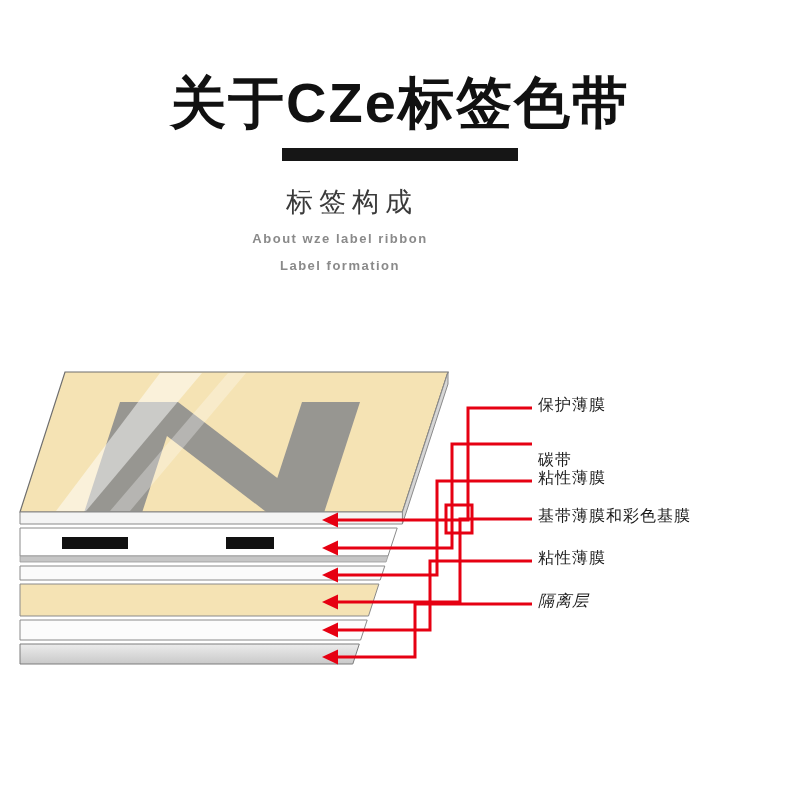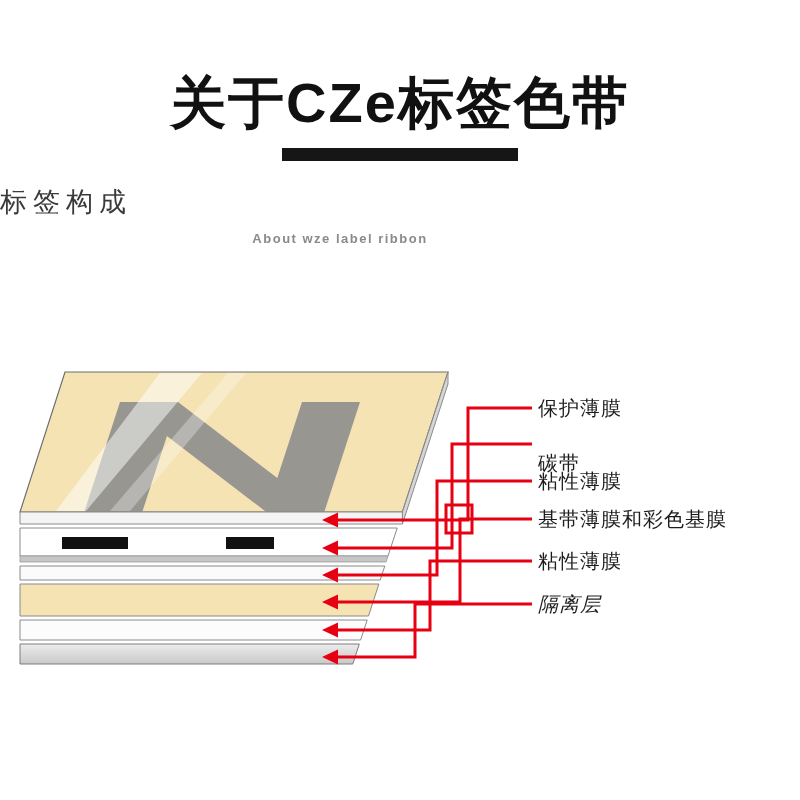--- a/index.html
+++ b/index.html
@@ -17,38 +17,38 @@
     text-align: center;
     font-size: 56px; font-weight: 600; color: #111111;
     letter-spacing: 2px;
   }
   .title-bar {
     position: absolute; top: 148px; left: 50%; transform: translateX(-50%);
     width: 236px; height: 13px; background: #161616;
   }
   .subtitle {
     position: absolute; top: 184px; left: 0; width: 704px;
-    text-align: left;
+    text-align: center;
     font-size: 27px; font-weight: 500; color: #3a3a3a;
     letter-spacing: 6px;
   }
   .subtitle-en1, .subtitle-en2 {
     position: absolute; left: 0; width: 680px; text-align: center;
     font-size: 13px; font-weight: 700; color: #8a8a8a;
     letter-spacing: 1.5px;
   }
   .subtitle-en1 { top: 231px; }
   .subtitle-en2 { top: 258px; }
 
   .diagram-svg { position: absolute; left: 0; top: 0; width: 800px; height: 800px; }
 
   .labels { position: absolute; inset: 0; }
   .layer-label {
     position: absolute; left: 538px;
-    font-size: 20px; font-weight: 500; color: #1c1c1c;
+    font-size: 16px; font-weight: 500; color: #1c1c1c;
     white-space: nowrap; letter-spacing: 1px;
   }
   .layer-label:nth-child(1) { top: 395px; }
   .layer-label:nth-child(2) { top: 450px; }
   .layer-label:nth-child(3) { top: 468px; }
   .layer-label:nth-child(4) { top: 506px; }
   .layer-label:nth-child(5) { top: 548px; }
   .layer-label:nth-child(6) { top: 591px; font-style: italic; }
 
   .red-stroke { stroke: var(--accent); stroke-width: 3; fill: none; }
@@ -56,20 +56,21 @@
 </style>
 </head>
 <body style="--accent: #e60012;">
 
 <div class="page">
 
   <div class="main-title">关于CZe标签色带</div>
   <div class="title-bar"></div>
   <div class="subtitle">标签构成</div>
   <div class="subtitle-en1">About wze label ribbon</div>
+  <div class="subtitle-en2">Label formation</div>
 
   <svg class="diagram-svg" viewBox="0 0 800 800">
     <defs>
       <linearGradient id="grayGrad" x1="0" y1="0" x2="0" y2="1">
         <stop offset="0" stop-color="#ececec"></stop>
         <stop offset="1" stop-color="#c9c9c9"></stop>
       </linearGradient>
     </defs>
 
     <g>

